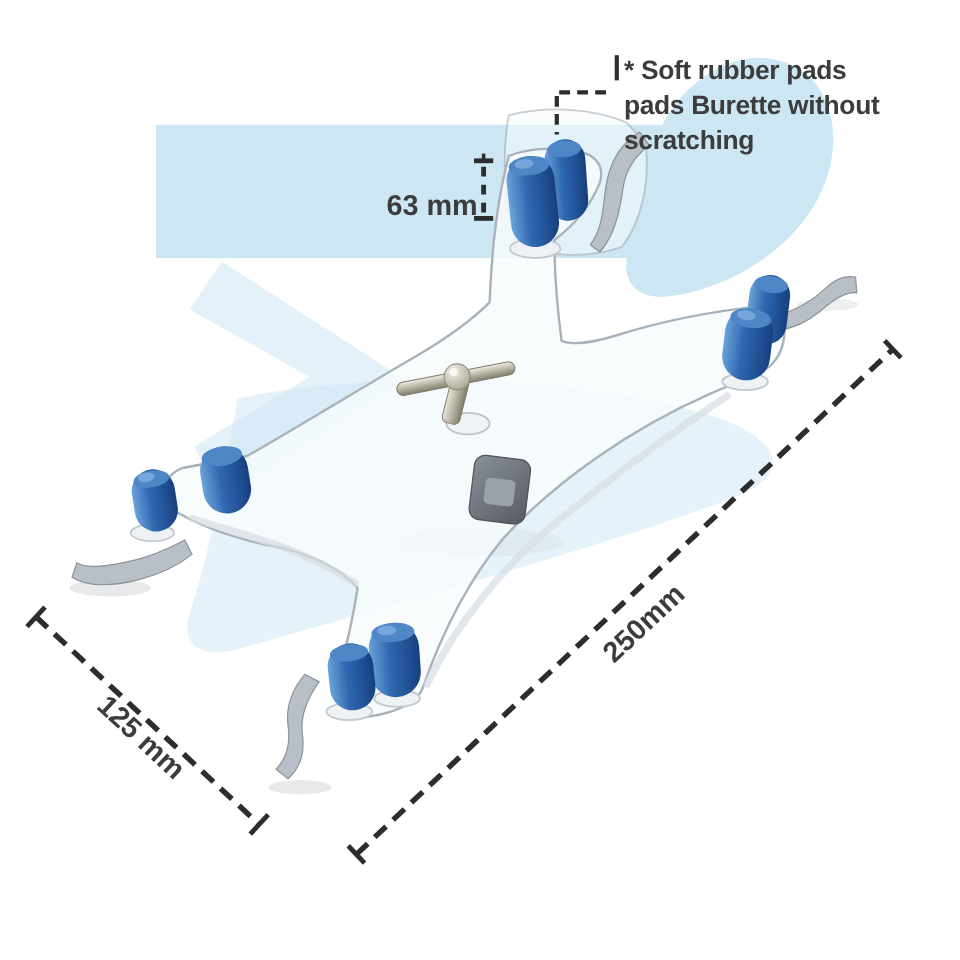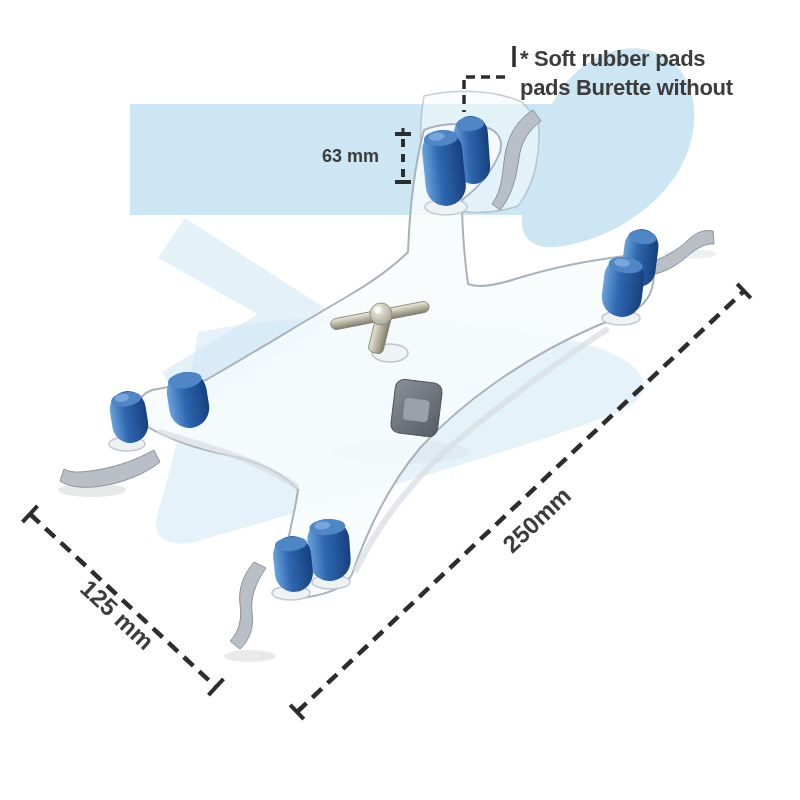--- a/index.html
+++ b/index.html
@@ -3,21 +3,21 @@
 <meta charset="utf-8">
 <style>
   html,body{margin:0;padding:0;background:#ffffff;}
   .stage{
     position:relative;width:800px;height:800px;overflow:hidden;
     background:#ffffff;font-family:"Liberation Sans",sans-serif;
   }
   .stage svg{position:absolute;left:0;top:0;}
   .label{position:absolute;color:#3c3c3c;font-weight:bold;white-space:nowrap;}
   .note{left:520px;top:44px;font-size:22px;line-height:29px;letter-spacing:-0.3px;}
-  .dim63{left:322px;top:146px;width:70px;text-align:left;font-size:18px;}
+  .dim63{left:322px;top:158px;width:70px;text-align:center;font-size:24px;}
   .dim250{left:537px;top:520px;font-size:24px;transform:translate(-50%,-50%) rotate(-43.2deg);}
   .dim125{left:117px;top:615px;font-size:24px;transform:translate(-50%,-50%) rotate(42.9deg);}
 </style>
 </head>
 <body>
 
 <div class="stage">
 
   <svg width="800" height="800" viewBox="0 0 800 800">
     <defs>
@@ -180,18 +180,19 @@
         <path d="M 30,514 L 216,687" stroke-width="4.5" stroke-dasharray="13 8"></path>
         <path d="M 37.5,505.9 L 22.5,522.1" stroke-width="4"></path>
         <path d="M 223.5,678.9 L 208.5,695.1" stroke-width="4"></path>
       </g>
     </g>
   </svg>
 
   <div class="label note">
     <div>* Soft rubber pads</div>
     <div>pads Burette without</div>
+    <div>scratching</div>
   </div>
   <div class="label dim63">63 mm</div>
   <div class="label dim250">250mm</div>
   <div class="label dim125">125 mm</div>
 
 </div>
 
 </body></html>

